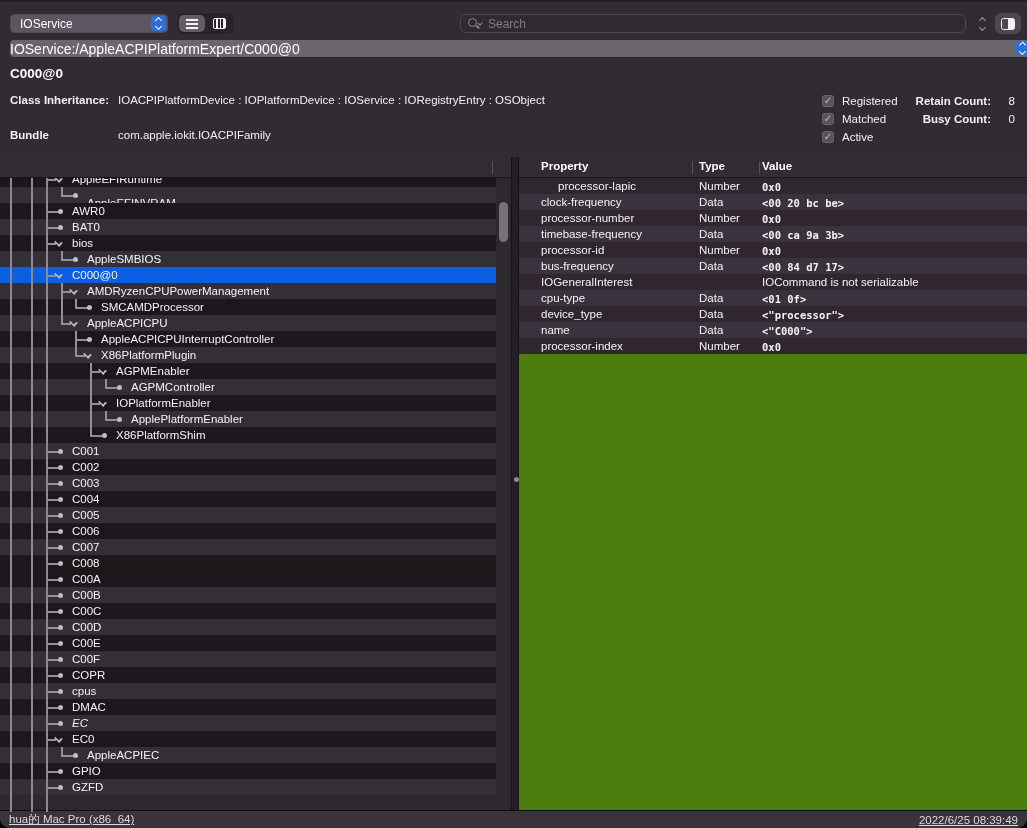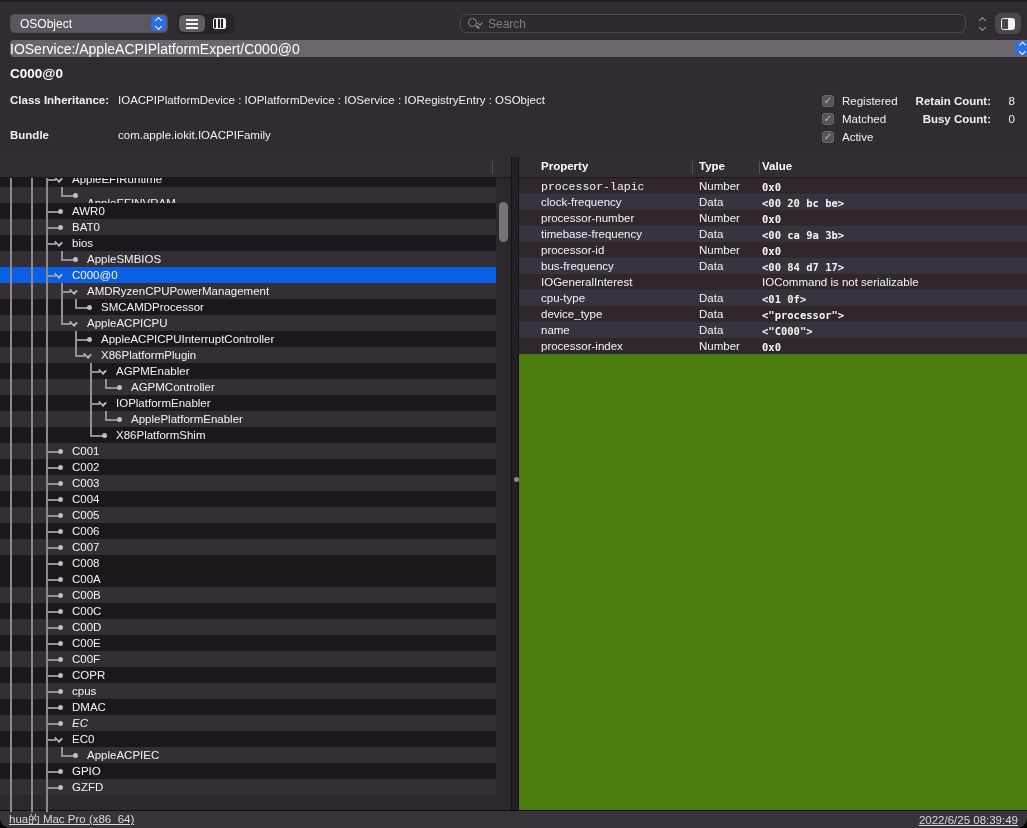--- a/index.html
+++ b/index.html
@@ -116,21 +116,21 @@
     padding:0 9px;font-size:11.5px;color:#dcd9de;text-decoration:underline;
   }
 </style>
 </head>
 <body>
 
 <div class="app">
 
   <div class="toolbar">
     <div class="popup">
-      <span>OSObject</span>
+      <span>IOService</span>
       <span class="cap bluecap">
           <span class="chev-u"></span>
           <span class="chev-d"></span>
         </span>
     </div>
     <div class="segmented">
       <div class="seg on">
           <span class="icon-list"></span>
         </div>
       <div class="seg">
@@ -427,21 +427,21 @@
     <div class="proppanel">
       <div class="panelhead">
         <span class="phead-lab" style="left:22px;">Property</span>
         <span class="phead-lab" style="left:180px;">Type</span>
         <span class="phead-lab" style="left:243px;">Value</span>
         <span class="hdiv" style="left:173px;"></span>
         <span class="hdiv" style="left:240px;"></span>
       </div>
       <div id="proprows">
           <div class="prow">
-            <span class="pcell" style="left: 22px; font-family: Liberation Mono, monospace;">processor-lapic</span>
+            <span class="pcell" style="left: 39px;">processor-lapic</span>
             <span class="pcell" style="left: 180px;">Number</span>
             <span class="pcell mono" style="left: 243px;">0x0</span>
           </div>
           <div class="prow alt">
             <span class="pcell" style="left: 22px;">clock-frequency</span>
             <span class="pcell" style="left: 180px;">Data</span>
             <span class="pcell mono" style="left: 243px;">&lt;00 20 bc be&gt;</span>
           </div>
           <div class="prow">
             <span class="pcell" style="left: 22px;">processor-number</span>

